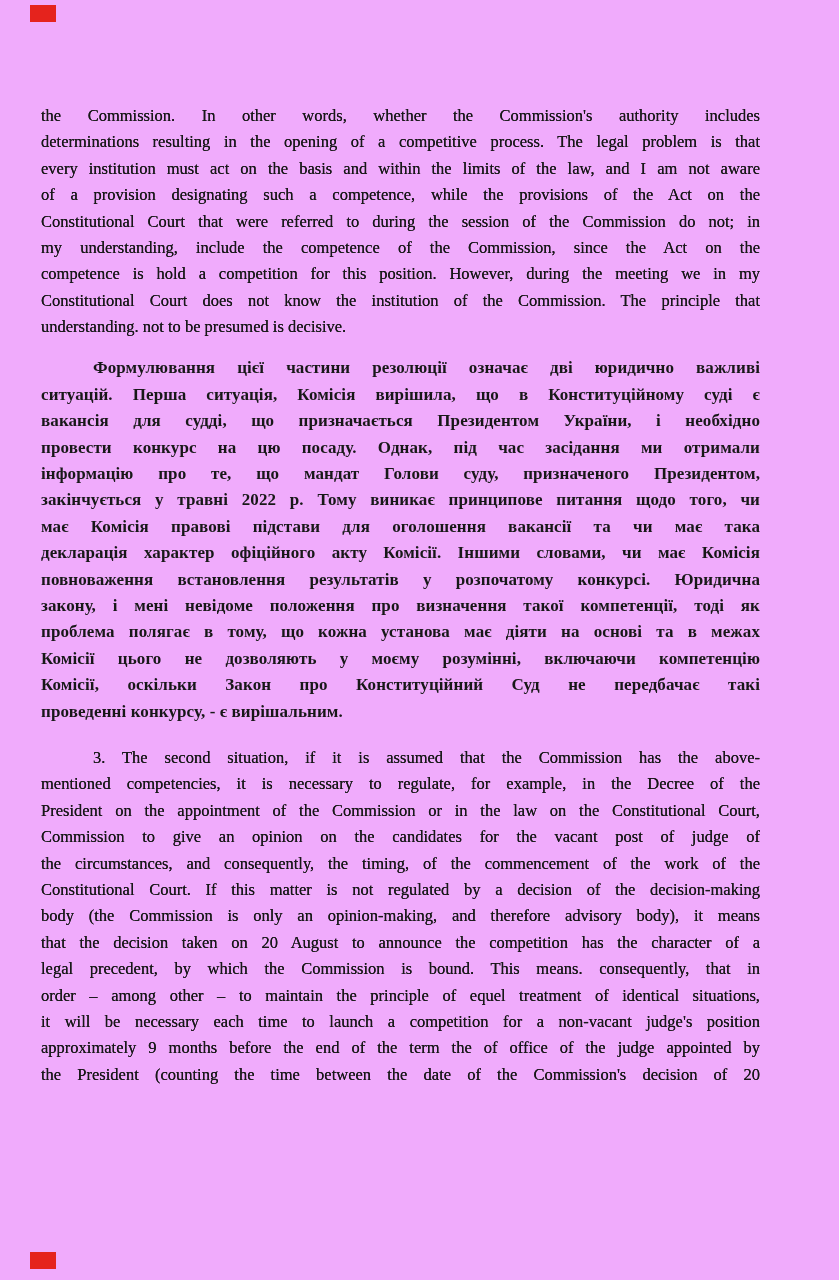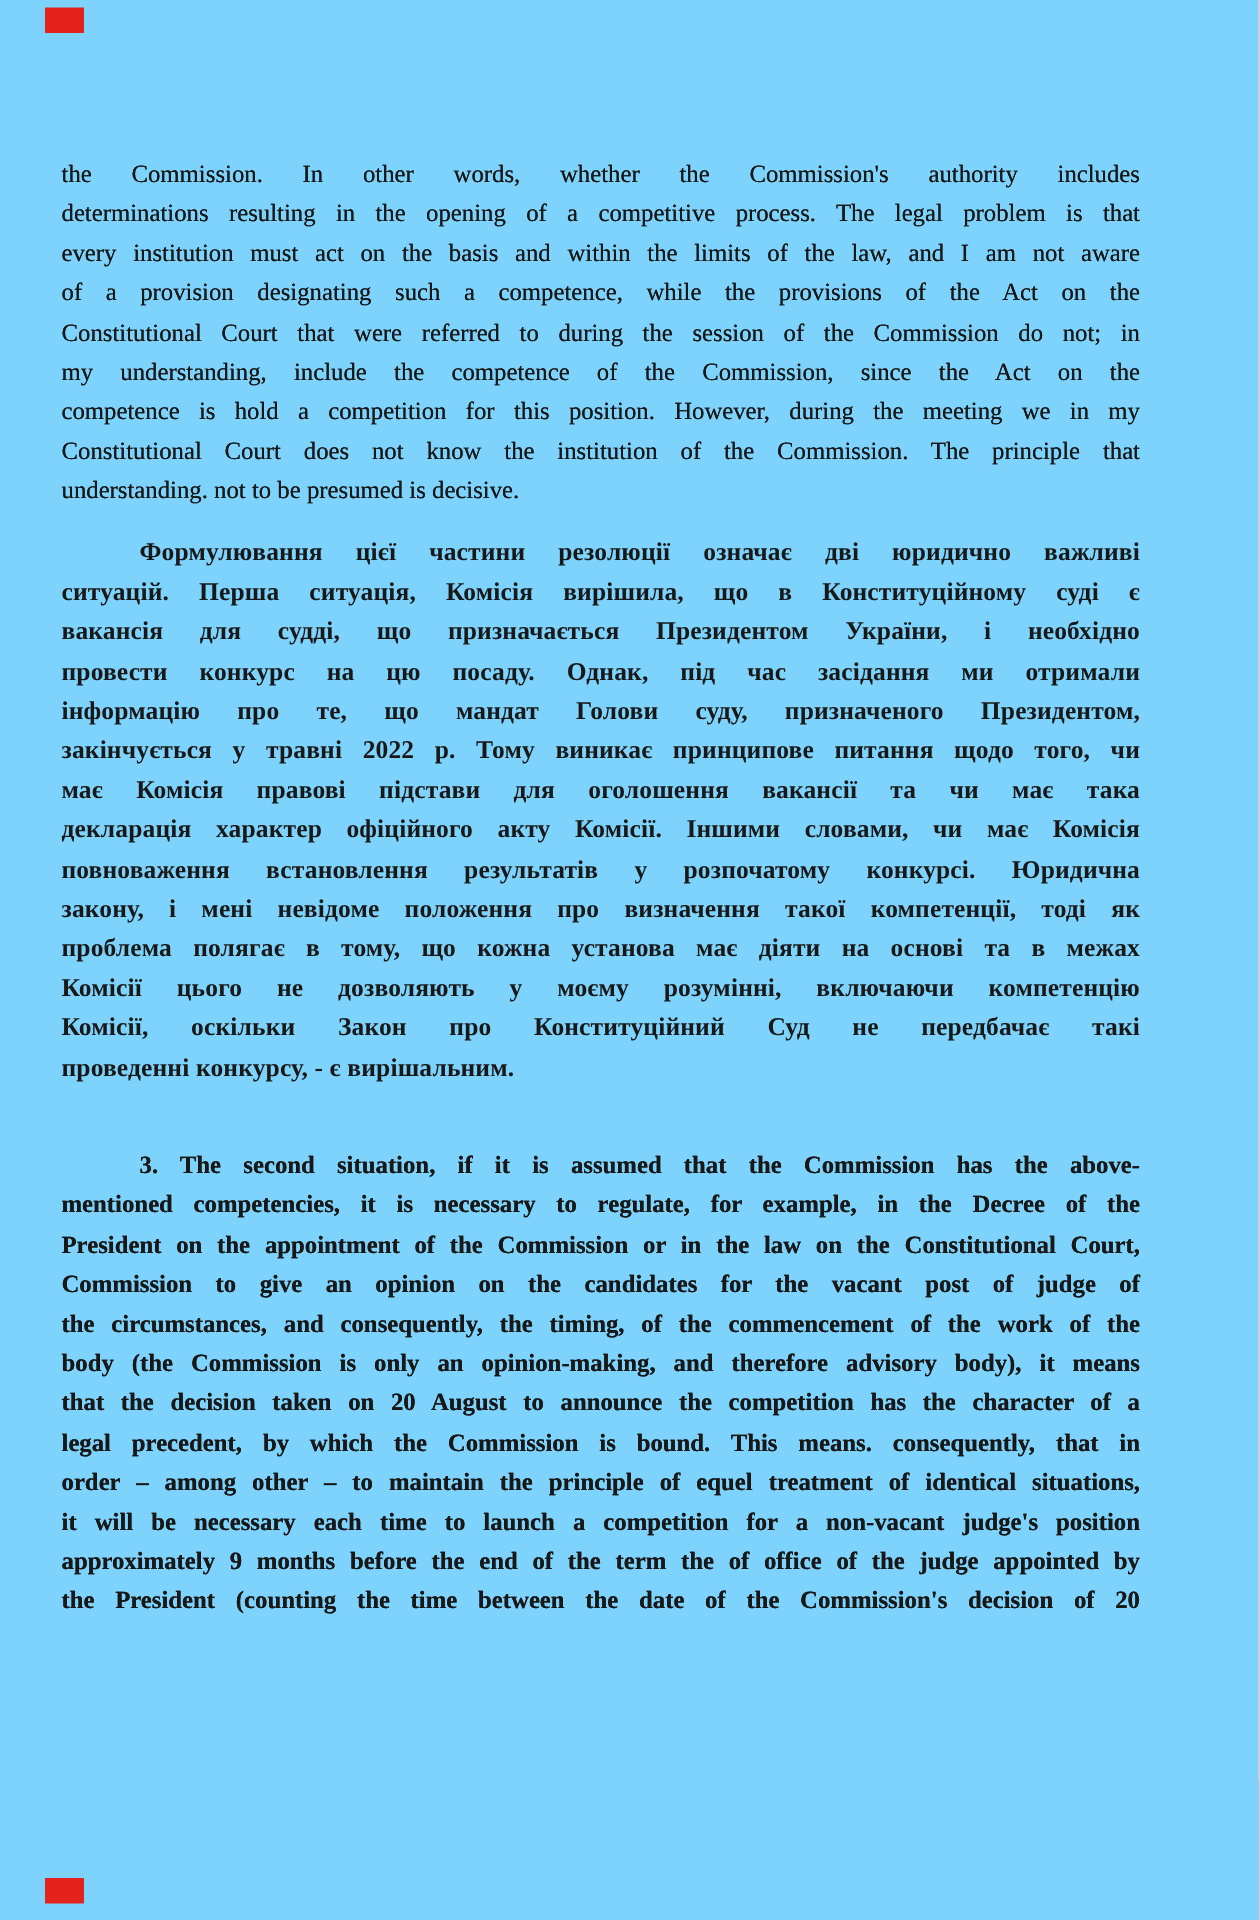--- a/index.html
+++ b/index.html
@@ -5,21 +5,21 @@
 <style>
   html, body { margin: 0; padding: 0; }
   body {
     background: #ffffff;
     font-family: "Liberation Serif", "DejaVu Serif", serif;
   }
   .page {
     position: relative;
     width: 839px;
     height: 1280px;
-    background: #7dd3fc;
+    background: #f0abfc;
     overflow: hidden;
   }
   .textcol {
     position: absolute;
     left: 41px;
     top: 103px;
     width: 719px;
     color: #181818;
   }
   .para { margin: 0; }
@@ -30,21 +30,21 @@
     text-shadow: 0 0 0.35px #181818;
   }
   .para.uk {
     font-size: 17px;
     line-height: 26.4px;
     font-weight: bold;
     letter-spacing: 0.1px;
   }
   .para.heading { margin-top: 14px; }
   .para.uk-body { margin-top: 1px; }
-  .para.en-2 { margin-top: 39px; font-weight: bold; }
+  .para.en-2 { margin-top: 20px; }
   .line {
     text-align: justify;
     height: 26.4px;
     white-space: nowrap;
     overflow: visible;
   }
   .line.j { text-align-last: justify; }
   .line.ind { padding-left: 52px; }
   .redmark {
     position: absolute;
@@ -91,20 +91,21 @@
         <div class="line j">Комісії цього не дозволяють у моєму розумінні, включаючи компетенцію</div>
         <div class="line j">Комісії, оскільки Закон про Конституційний Суд не передбачає такі</div>
         <div class="line">проведенні конкурсу, - є вирішальним.</div>
       </div>
     <div class="para en en-2">
         <div class="line j ind">3. The second situation, if it is assumed that the Commission has the above-</div>
         <div class="line j">mentioned competencies, it is necessary to regulate, for example, in the Decree of the</div>
         <div class="line j">President on the appointment of the Commission or in the law on the Constitutional Court,</div>
         <div class="line j">Commission to give an opinion on the candidates for the vacant post of judge of</div>
         <div class="line j">the circumstances, and consequently, the timing, of the commencement of the work of the</div>
+        <div class="line j">Constitutional Court. If this matter is not regulated by a decision of the decision-making</div>
         <div class="line j">body (the Commission is only an opinion-making, and therefore advisory body), it means</div>
         <div class="line j">that the decision taken on 20 August to announce the competition has the character of a</div>
         <div class="line j">legal precedent, by which the Commission is bound. This means. consequently, that in</div>
         <div class="line j">order – among other – to maintain the principle of equel treatment of identical situations,</div>
         <div class="line j">it will be necessary each time to launch a competition for a non-vacant judge's position</div>
         <div class="line j">approximately 9 months before the end of the term the of office of the judge appointed by</div>
         <div class="line j">the President (counting the time between the date of the Commission's decision of 20</div>
       </div>
   </div>
 </div>

